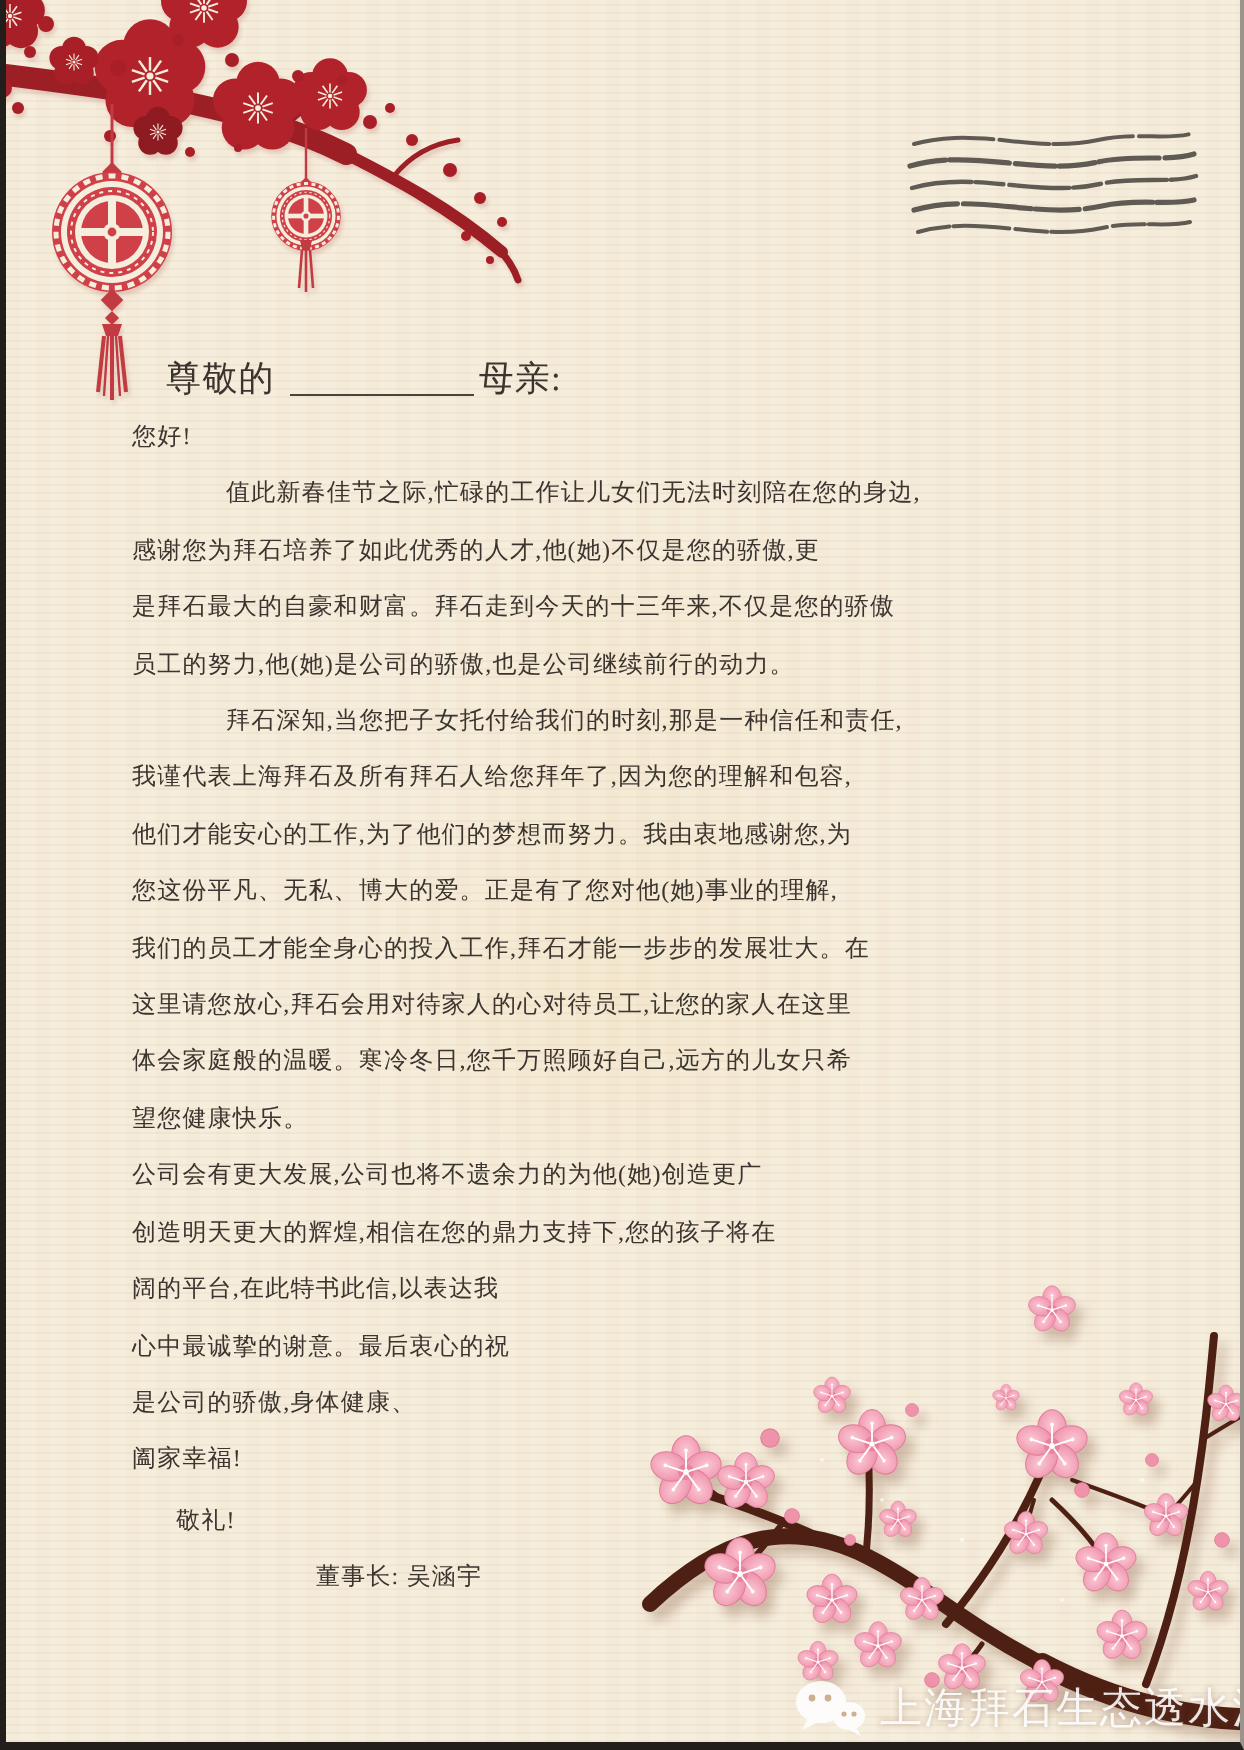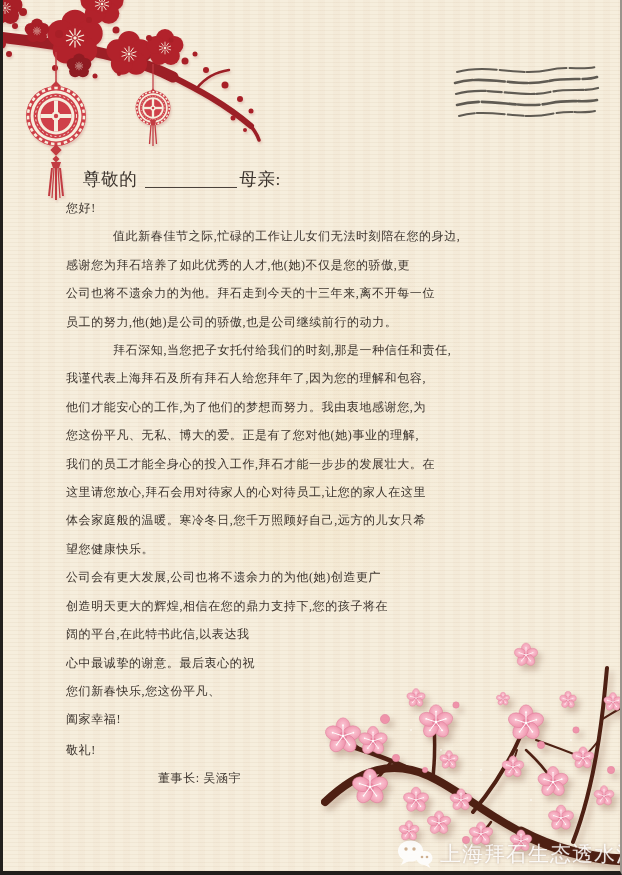--- a/index.html
+++ b/index.html
@@ -18,26 +18,26 @@
       repeating-linear-gradient(0deg, rgba(170,140,100,0.08) 0 1px, rgba(0,0,0,0) 1px 4px),
       repeating-linear-gradient(90deg, rgba(210,170,140,0.05) 0 7px, rgba(0,0,0,0) 7px 15px),
       #f6eedd;
     font-family:"Liberation Serif","DejaVu Serif",serif;
     color:#3c342e;
   }
   .deco{position:absolute;pointer-events:none;}
   .red-branch{left:-4px;top:-2px;filter:drop-shadow(1px 2px 1px rgba(150,40,40,0.18));}
   .postmark{left:448px;top:62px;opacity:.85;}
   .pink-branch{left:318px;top:610px;filter:drop-shadow(4px 5px 3px rgba(120,70,45,0.30));}
-  .content{position:absolute;left:63px;top:161px;width:510px;}
+  .content{position:absolute;left:63px;top:171px;width:510px;}
   .line{white-space:nowrap;font-size:12px;line-height:28.4px;letter-spacing:.6px;}
   .greeting{font-size:17.5px;line-height:29px;margin-left:17px;margin-top:4px;}
   .blank{display:inline-block;width:92px;border-bottom:1.6px solid #4a423c;height:1em;margin:0 2px -3px 8px;}
   .indent{text-indent:47px;}
-  .salute{margin-top:2px;}
+  .salute{margin-left:22px;margin-top:2px;}
   .signature{margin-left:92px;}
   .watermark{
     position:absolute;left:394px;top:839px;
     display:flex;align-items:center;gap:7px;
     color:rgba(255,255,255,0.88);
     font-size:21px;letter-spacing:1px;white-space:nowrap;
     text-shadow:0 0 3px rgba(120,80,60,0.45);
   }
   .watermark svg{opacity:.88;}
 </style>
@@ -268,35 +268,35 @@
     </g>
   </svg>
 
   <div class="content">
     <div class="line greeting">
       <span>尊敬的</span><span class="blank"></span><span>母亲:</span>
     </div>
     <div class="line">您好!</div>
     <div class="line indent">值此新春佳节之际,忙碌的工作让儿女们无法时刻陪在您的身边,</div>
     <div class="line">感谢您为拜石培养了如此优秀的人才,他(她)不仅是您的骄傲,更</div>
-    <div class="line">公司也将不遗余力的为他。拜石走到今天的十三年来,离不开每一位</div>
+    <div class="line">是拜石最大的自豪和财富。拜石走到今天的十三年来,不仅是您的骄傲</div>
     <div class="line">员工的努力,他(她)是公司的骄傲,也是公司继续前行的动力。</div>
     <div class="line indent">拜石深知,当您把子女托付给我们的时刻,那是一种信任和责任,</div>
     <div class="line">我谨代表上海拜石及所有拜石人给您拜年了,因为您的理解和包容,</div>
     <div class="line">他们才能安心的工作,为了他们的梦想而努力。我由衷地感谢您,为</div>
     <div class="line">您这份平凡、无私、博大的爱。正是有了您对他(她)事业的理解,</div>
     <div class="line">我们的员工才能全身心的投入工作,拜石才能一步步的发展壮大。在</div>
     <div class="line">这里请您放心,拜石会用对待家人的心对待员工,让您的家人在这里</div>
     <div class="line">体会家庭般的温暖。寒冷冬日,您千万照顾好自己,远方的儿女只希</div>
     <div class="line">望您健康快乐。</div>
     <div class="line">公司会有更大发展,公司也将不遗余力的为他(她)创造更广</div>
     <div class="line">创造明天更大的辉煌,相信在您的鼎力支持下,您的孩子将在</div>
     <div class="line">阔的平台,在此特书此信,以表达我</div>
     <div class="line">心中最诚挚的谢意。最后衷心的祝</div>
-    <div class="line">您们新春快乐,您这份平凡、</div>
+    <div class="line">是公司的骄傲,身体健康、</div>
     <div class="line">阖家幸福!</div>
     <div class="line salute">敬礼!</div>
     <div class="line signature">董事长: 吴涵宇</div>
   </div>
 
   <div class="watermark">
     <svg width="36" height="30" viewBox="0 0 36 30">
       <ellipse cx="13.5" cy="12" rx="12.5" ry="10.5" fill="#ffffff"></ellipse>
       <path d="M7 20 L4 26 L12 22 Z" fill="#ffffff"></path>
       <circle cx="9" cy="10" r="1.7" fill="#c9a887"></circle>

